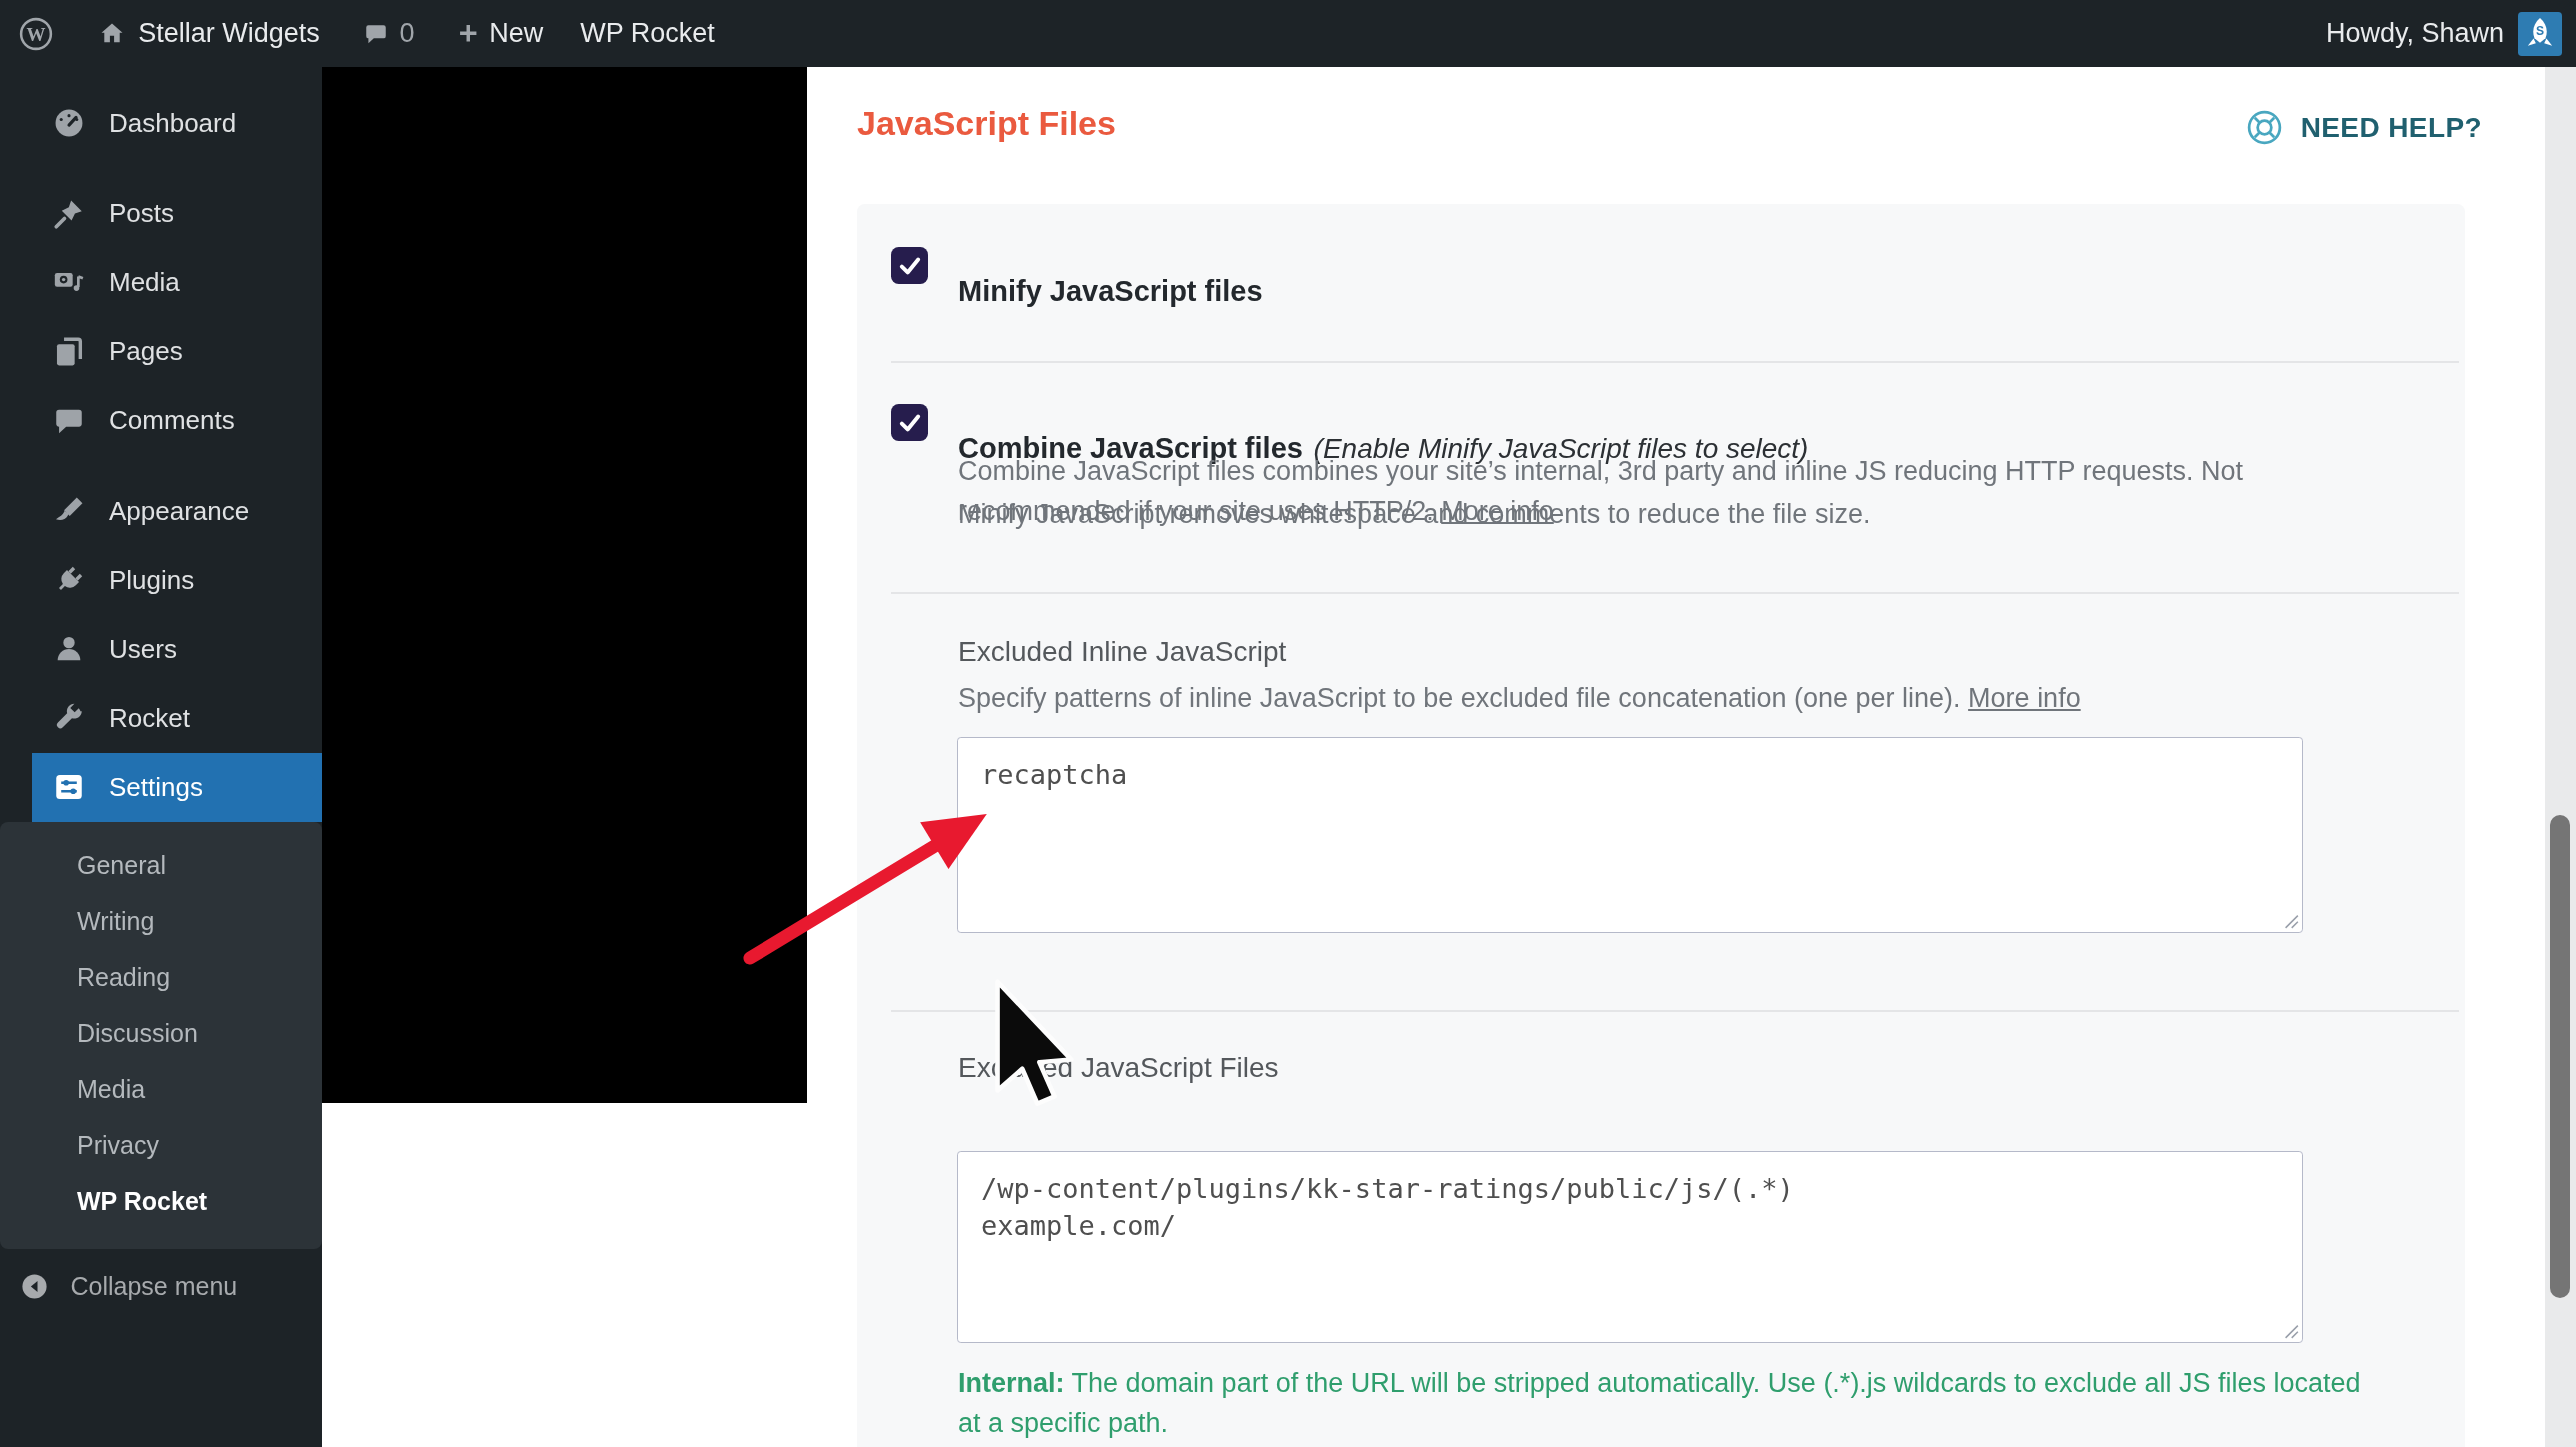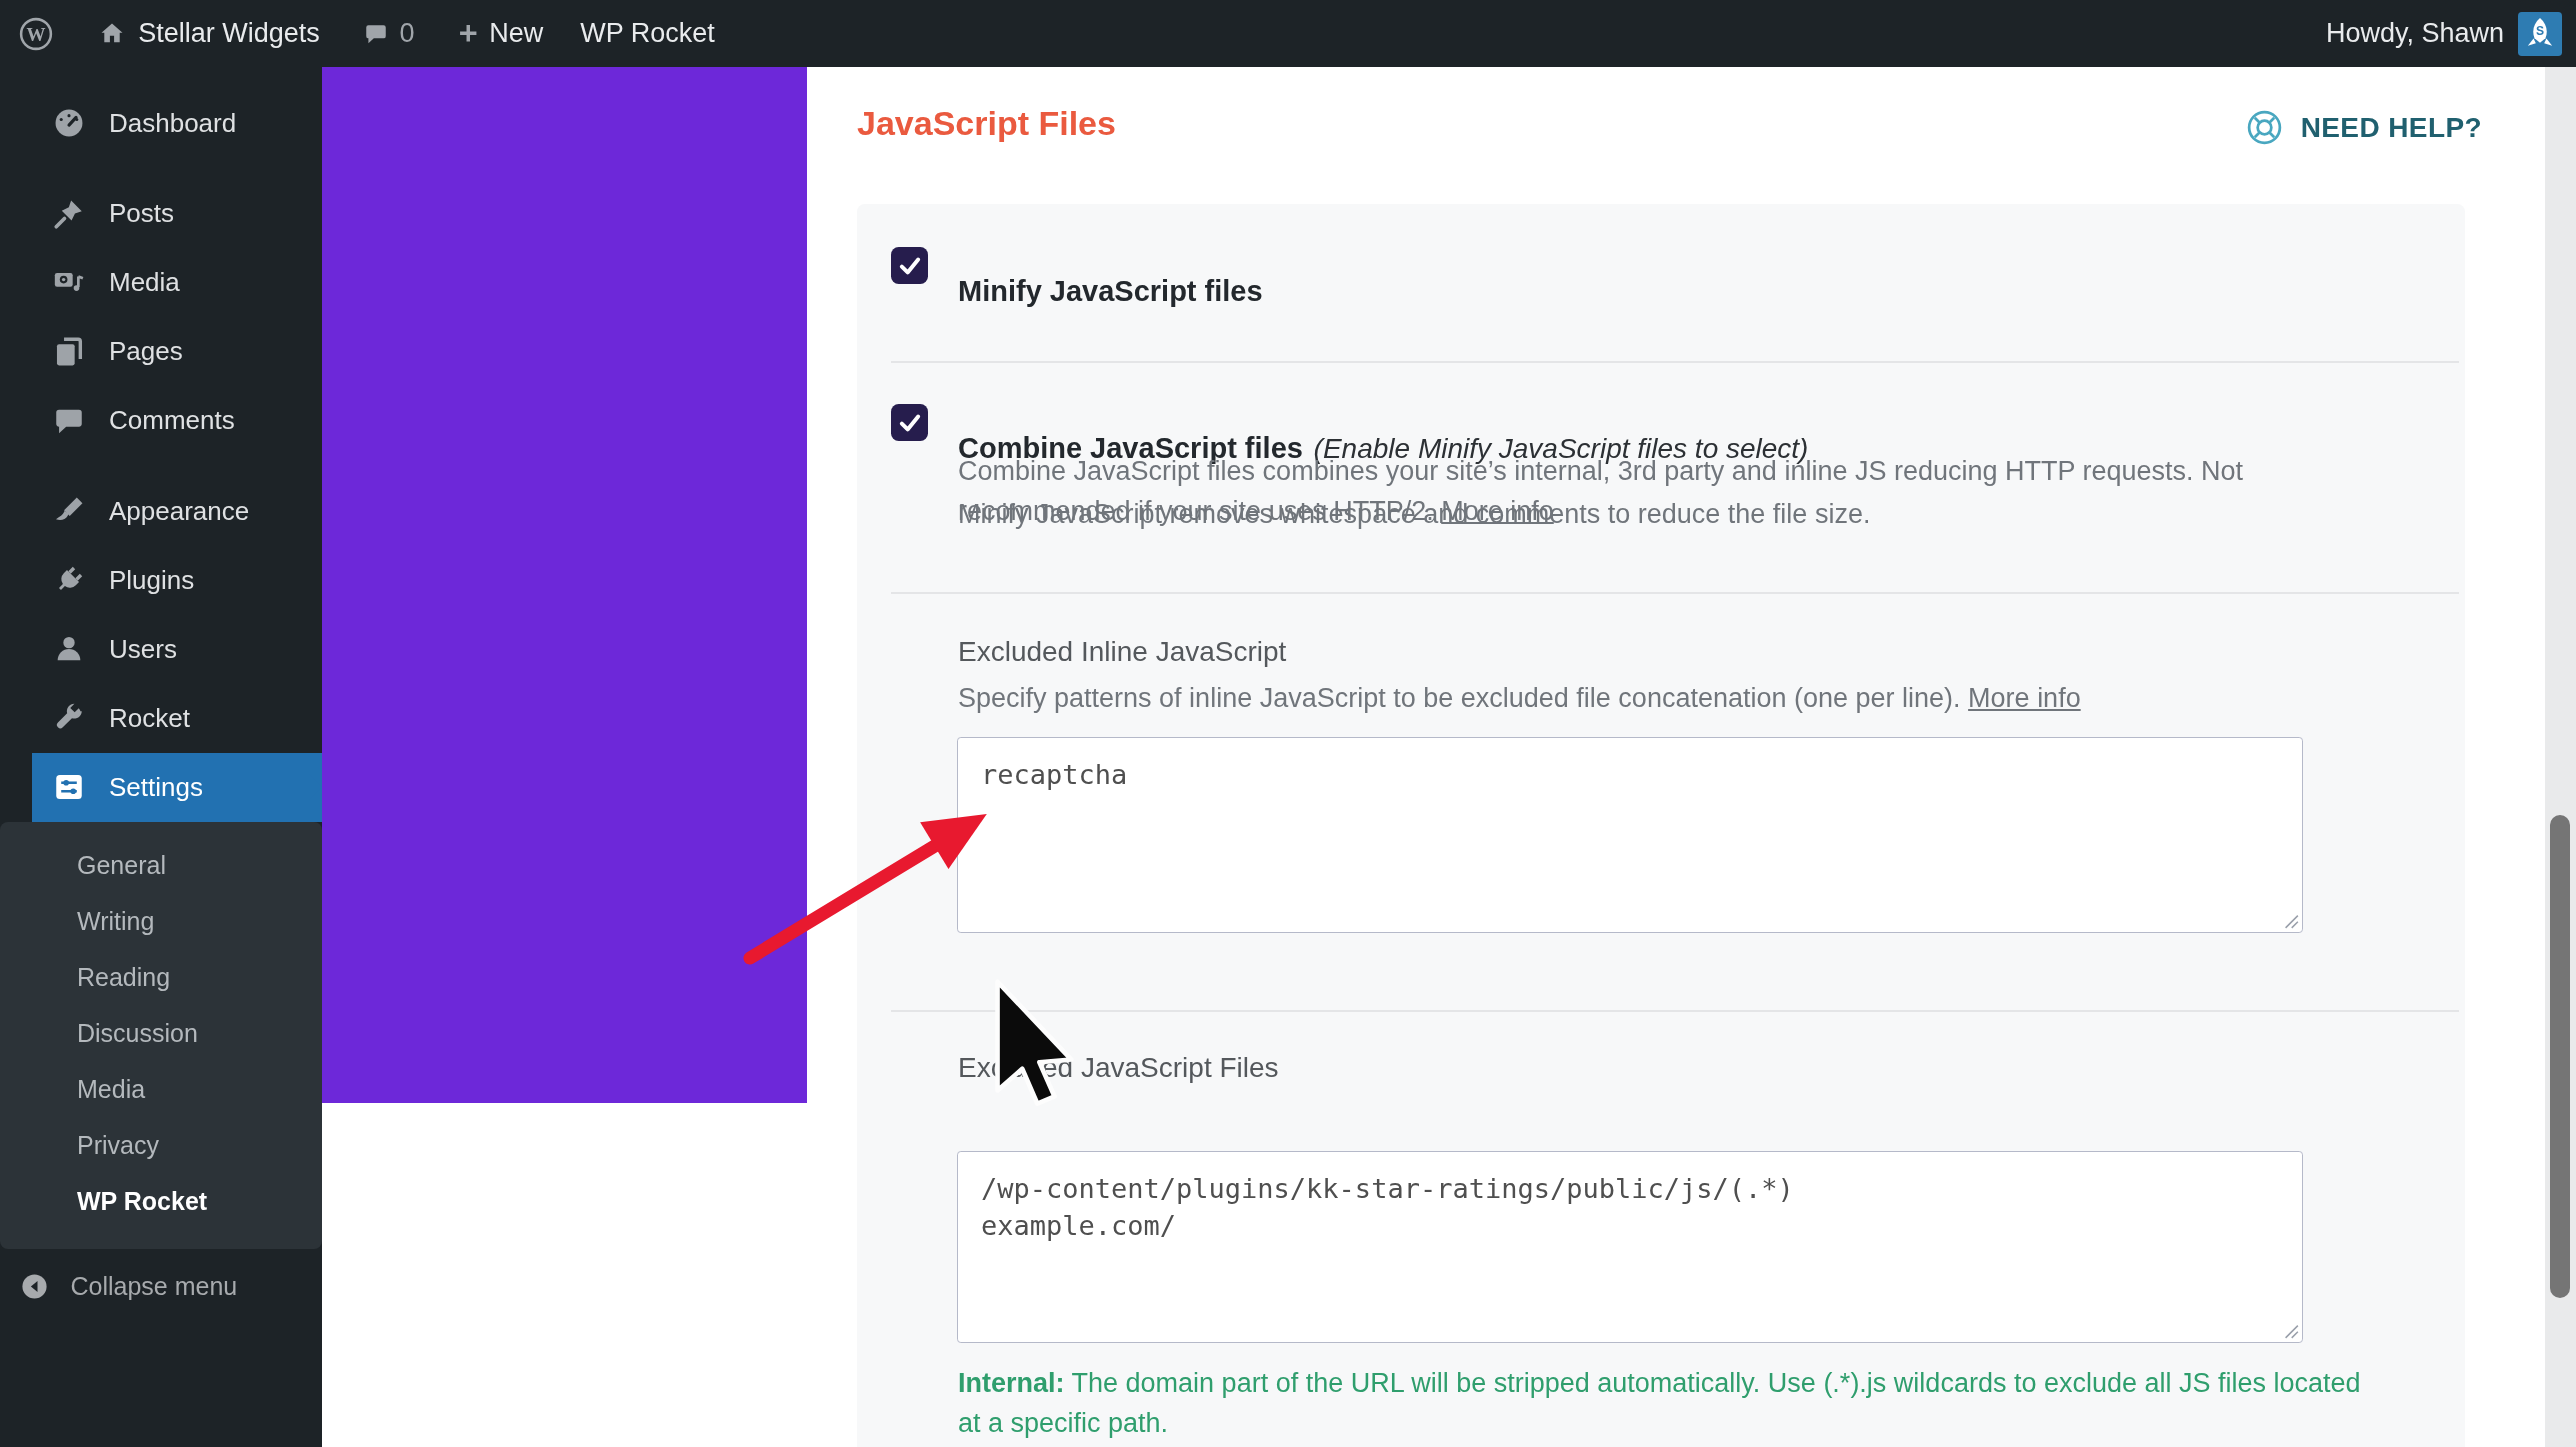--- a/index.html
+++ b/index.html
@@ -30,21 +30,21 @@
       margin-top:-13px; border:13px solid transparent; border-left:13px solid #2271b1; }
   .submenu { background:#2c3338; padding:15.3px 0 20px 0;border-radius:8px; }
   .submenu li { height:56px; line-height:56px; padding-left:77px; font-size:25px;
                 color:#b4b9bd; cursor:pointer; }
   .submenu li.current { color:#fff; font-weight:bold; }
   #collapse-row { display:flex; align-items:center; gap:21.5px; padding-left:20px;
                   height:63px; margin-top:6.1px; color:#a7aaad; font-size:25px; cursor:pointer; }
 
   
   #content-bg { position:absolute; left:322px; top:67px; width:2254px; height:1036px;
-                background:#6d28d9; }
+                background:#000000; }
   #panel { position:absolute; left:485px; top:0; width:1739px; height:1380px; background:#ffffff; }
   #page-title { position:absolute; left:50px; top:37px; font-size:34px; font-weight:bold;
                 color:#ea5a3f; }
   #need-help { position:absolute; right:64px; top:40px; display:flex; align-items:center;
                gap:15.3px; cursor:pointer; }
   #need-help span { font-size:28px; font-weight:bold; letter-spacing:0.4px; color:#20606f; }
   #need-help svg { color:#49a7c0; }
 
   #card { position:absolute; left:50px; top:137px; width:1608px; height:1243px;
           background:#f7f8f9; border-radius:7.7px 7.7px 0 0; }

